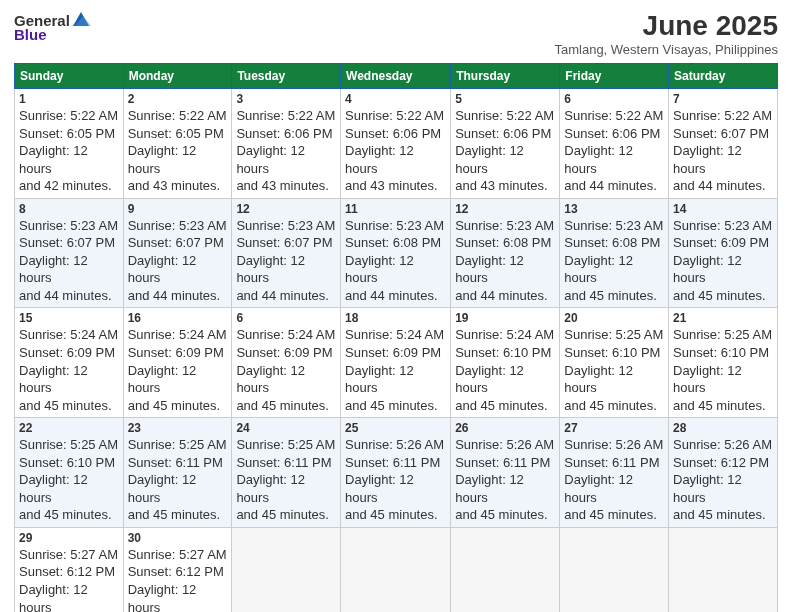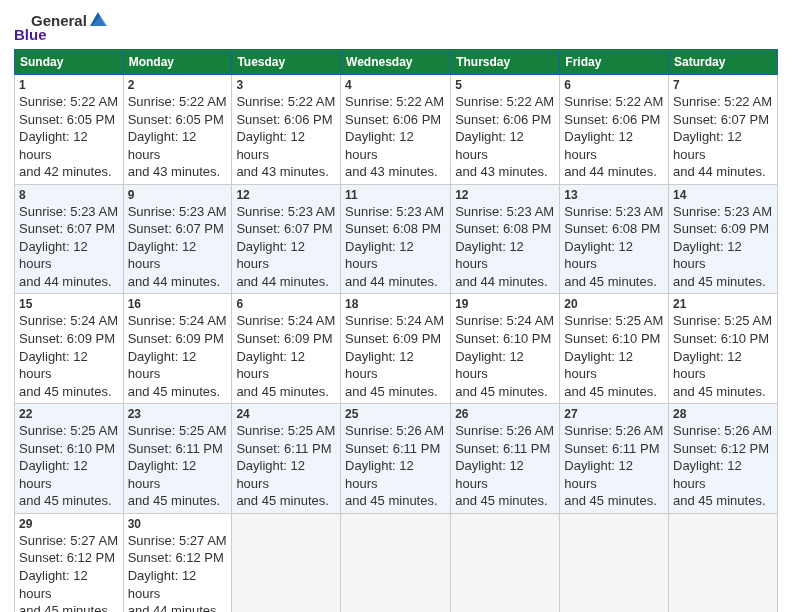--- a/index.html
+++ b/index.html
@@ -24,21 +24,20 @@
     }
     .logo {
       display: flex;
       align-items: center;
       gap: 2px;
     }
     .logo-text-general {
       font-size: 15px;
       font-weight: bold;
       color: #333;
-      margin-left: 17px;
     }
     .logo-text-blue {
       font-size: 15px;
       font-weight: bold;
       color: #4c1d95;
     }
     .title-block {
       text-align: right;
     }
     .main-title {
@@ -107,20 +106,24 @@
         <div style="display:flex;align-items:center;">
           <span class="logo-text-general">General</span>
           <svg width="20" height="20" viewBox="0 0 20 20" style="margin-left:1px;">
             <polygon points="10,2 18,16 2,16" fill="#1a5fa8"></polygon>
             <polygon points="12,6 20,16 4,16" fill="#4a90d9" opacity="0.5"></polygon>
           </svg>
         </div>
         <span class="logo-text-blue" style="margin-top:-4px;margin-left:0;">Blue</span>
       </div>
     </div>
+    <div class="title-block">
+      <div class="main-title">June 2025</div>
+      <div class="subtitle">Tamlang, Western Visayas, Philippines</div>
+    </div>
   </div>
 
   <table class="calendar">
     <thead>
       <tr>
       <th>Sunday</th>
           <th>Monday</th>
           <th>Tuesday</th>
           <th>Wednesday</th>
           <th>Thursday</th>

